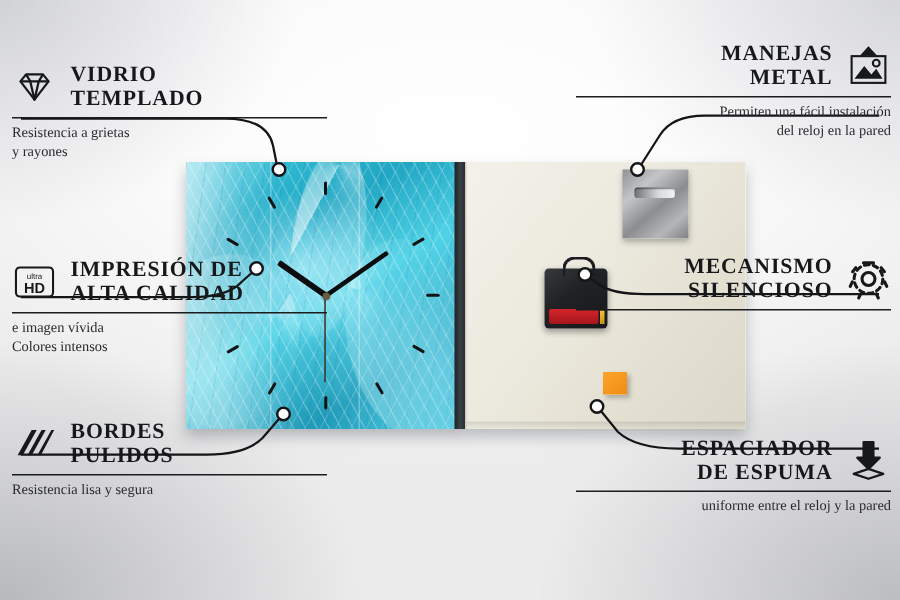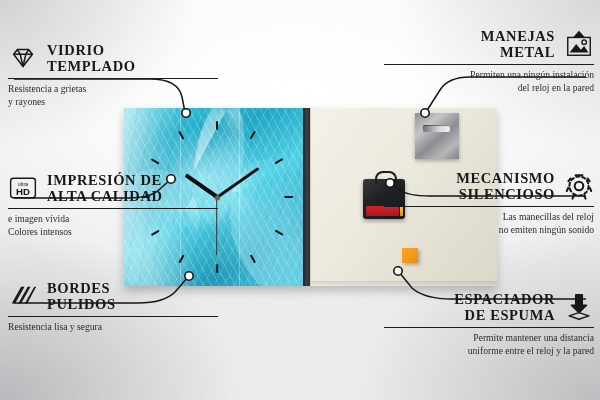--- a/index.html
+++ b/index.html
@@ -263,21 +263,21 @@
         <g fill="none" stroke="#17181a" stroke-width="1.5">
           <path d="M16,3 L11.5,8 L20.5,8 Z" fill="#17181a"></path>
           <rect x="4" y="9" width="24" height="19"></rect>
           <path d="M6,25 L13,16 L18,22 L21.5,18 L26,25 Z" fill="#17181a" stroke="none"></path>
           <circle cx="21.5" cy="14" r="2.4"></circle>
         </g>
       </svg>
     </div>
     <div class="feat-rule"></div>
     <div class="feat-desc">
-      <div>Permiten una ningún instalación</div>
+      <div>Permiten una fácil instalación</div>
       <div>del reloj en la pared</div>
     </div>
   </div>
 
   <div class="feature right" style="top:170px">
     <div class="feat-head">
       <div>
         <div class="feat-title">MECANISMO</div>
         <div class="feat-title">SILENCIOSO</div>
       </div>
@@ -286,39 +286,34 @@
           <path d="M16,4.5 L19.6,4.5 M16,4.5 L12.4,4.5"></path>
           <path d="M25,8 L27.3,10.8 M7,8 L4.7,10.8"></path>
           <path d="M27.5,18 L29,21.3 M4.5,18 L3,21.3"></path>
           <path d="M21.5,26.5 L23,29.5 M10.5,26.5 L9,29.5"></path>
           <circle cx="16" cy="16" r="10.2" stroke-dasharray="3.4 3.0"></circle>
           <circle cx="16" cy="16" r="4.6"></circle>
         </g>
       </svg>
     </div>
     <div class="feat-rule"></div>
-    <div class="feat-desc">
-      <div>Las manecillas del reloj</div>
-      <div>no emiten ningún sonido</div>
-    </div>
   </div>
 
   <div class="feature right" style="top:291px">
     <div class="feat-head">
       <div>
         <div class="feat-title">ESPACIADOR</div>
         <div class="feat-title">DE ESPUMA</div>
       </div>
       <svg class="icon" viewBox="0 0 32 32">
         <g fill="none" stroke="#17181a" stroke-width="1.6" stroke-linejoin="round">
           <path d="M12.5,3 L19.5,3 L19.5,14 L24,14 L16,22 L8,14 L12.5,14 Z" fill="#17181a"></path>
           <path d="M16,22 L26.5,25.5 L16,29 L5.5,25.5 Z"></path>
         </g>
       </svg>
     </div>
     <div class="feat-rule"></div>
     <div class="feat-desc">
-      <div>Permite mantener una distancia</div>
       <div>uniforme entre el reloj y la pared</div>
     </div>
   </div>
 
 </div>
 
 </body></html>

